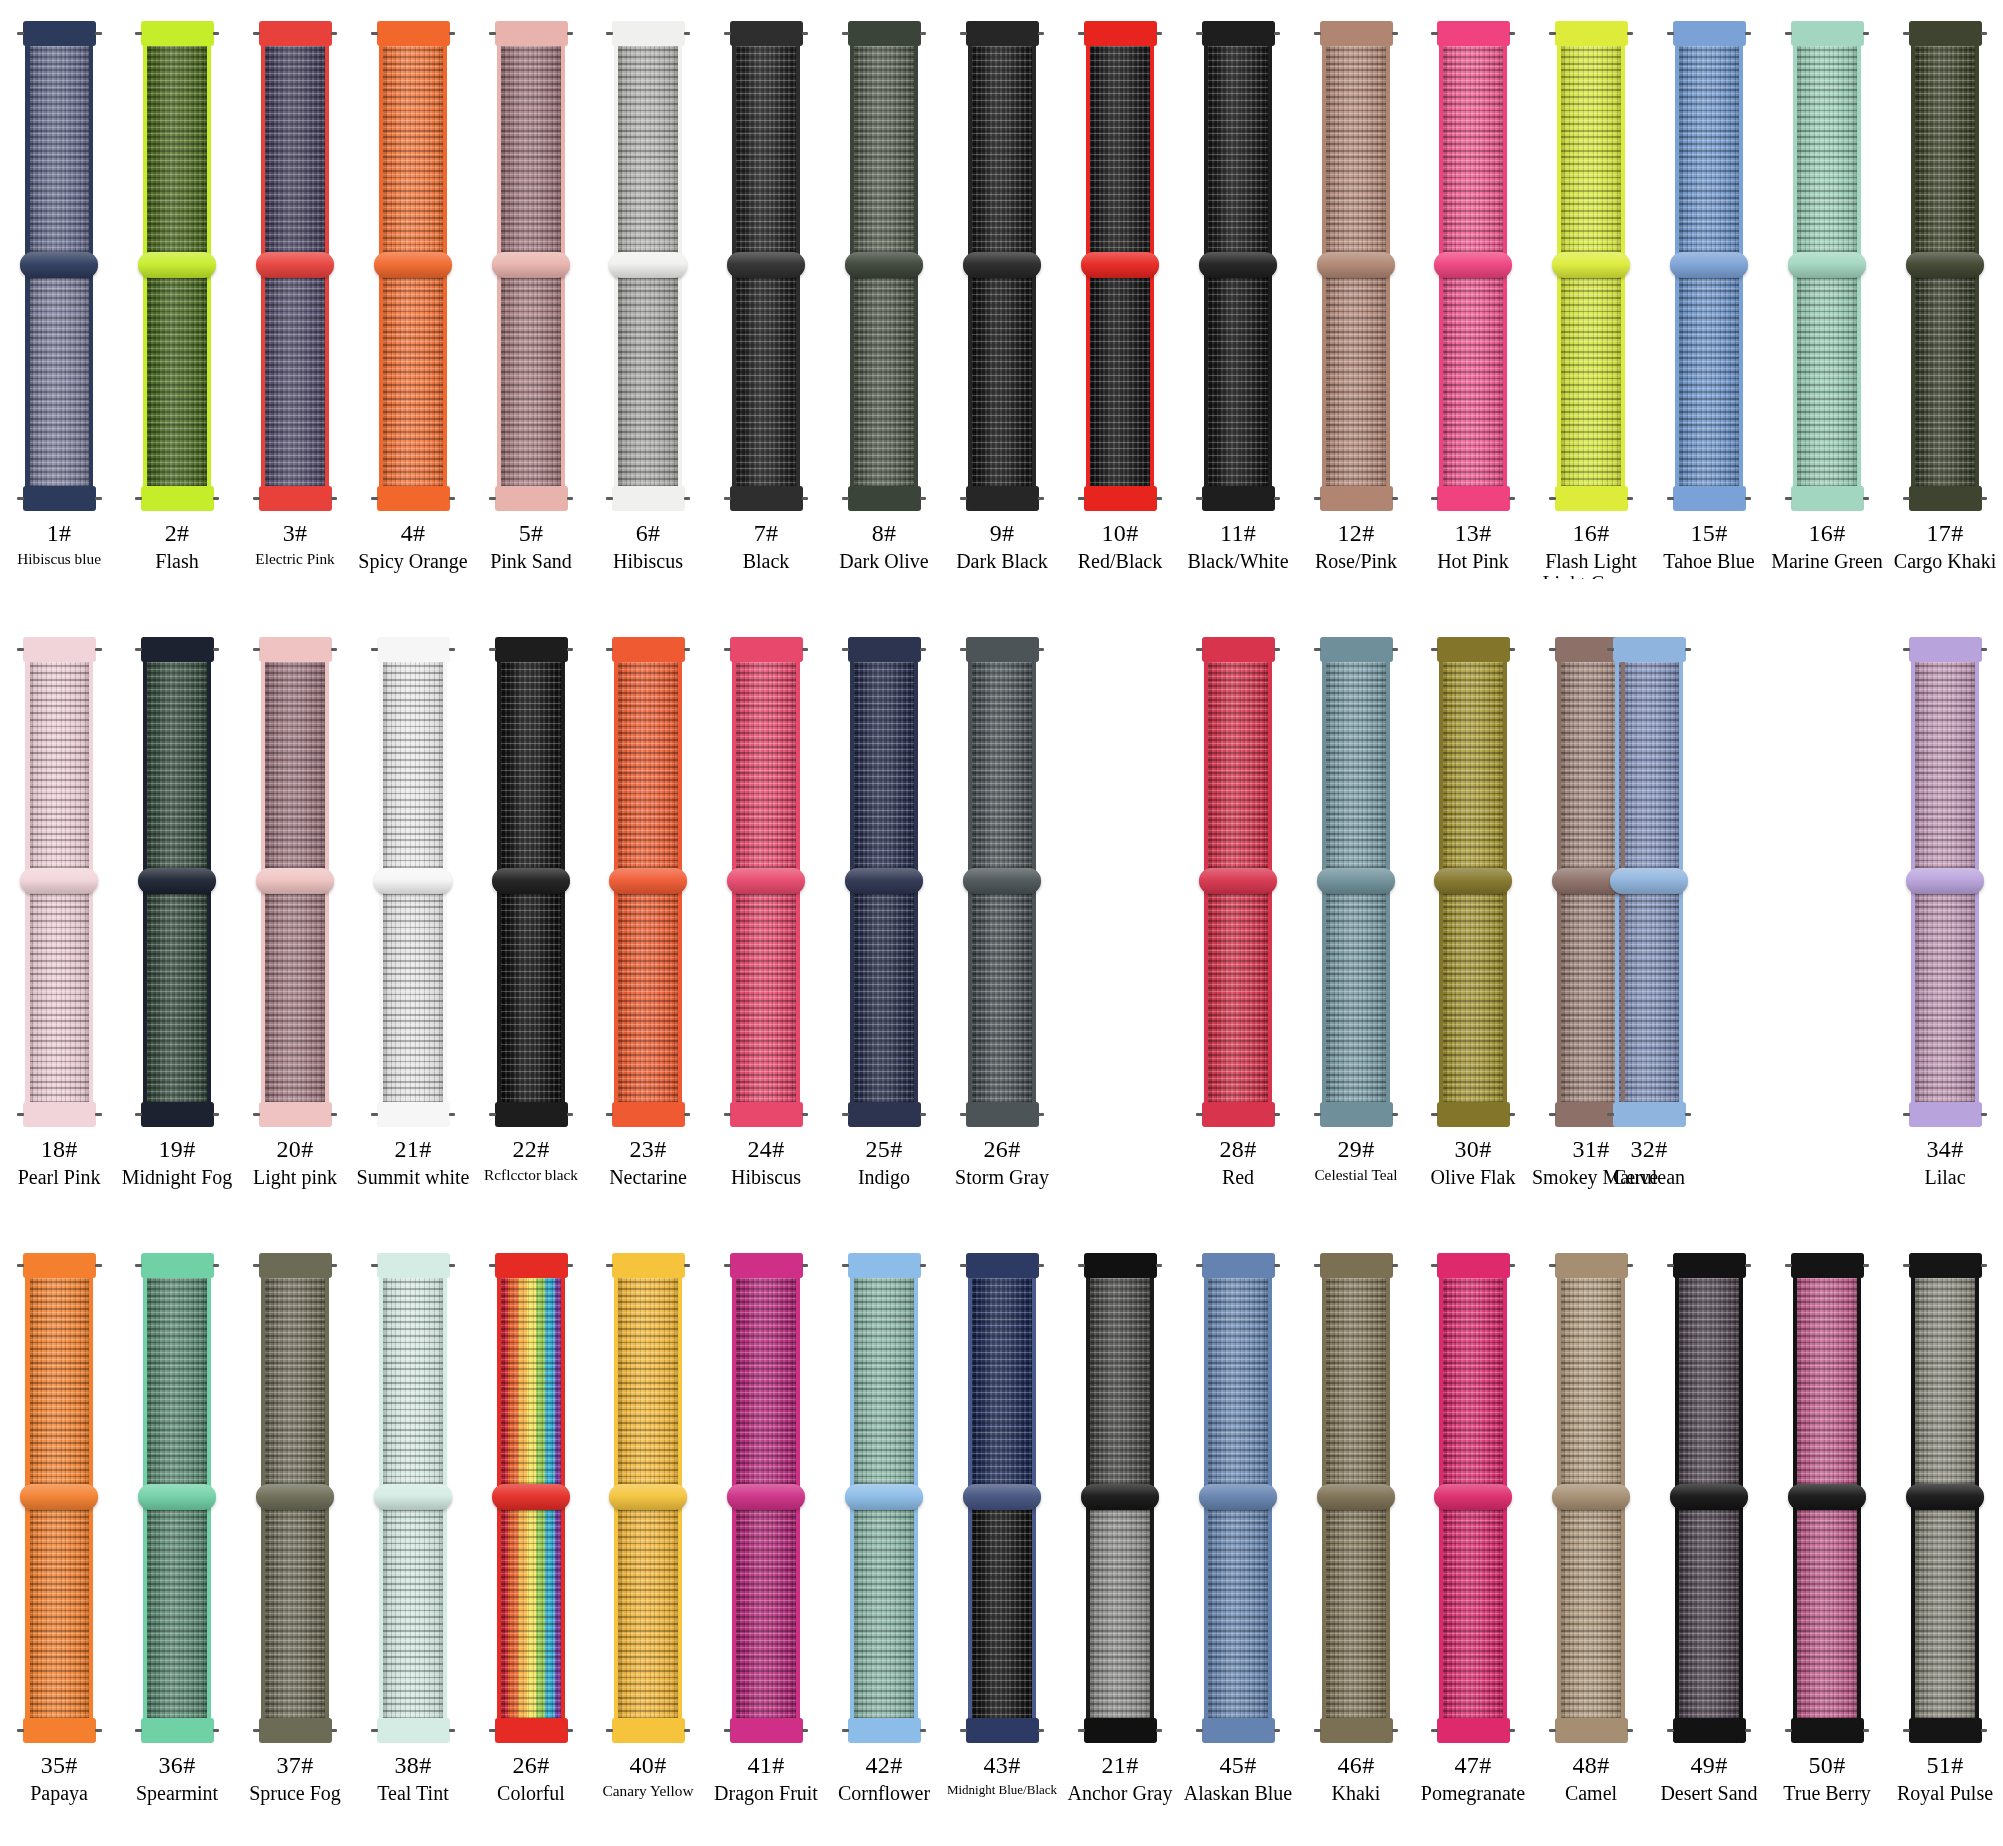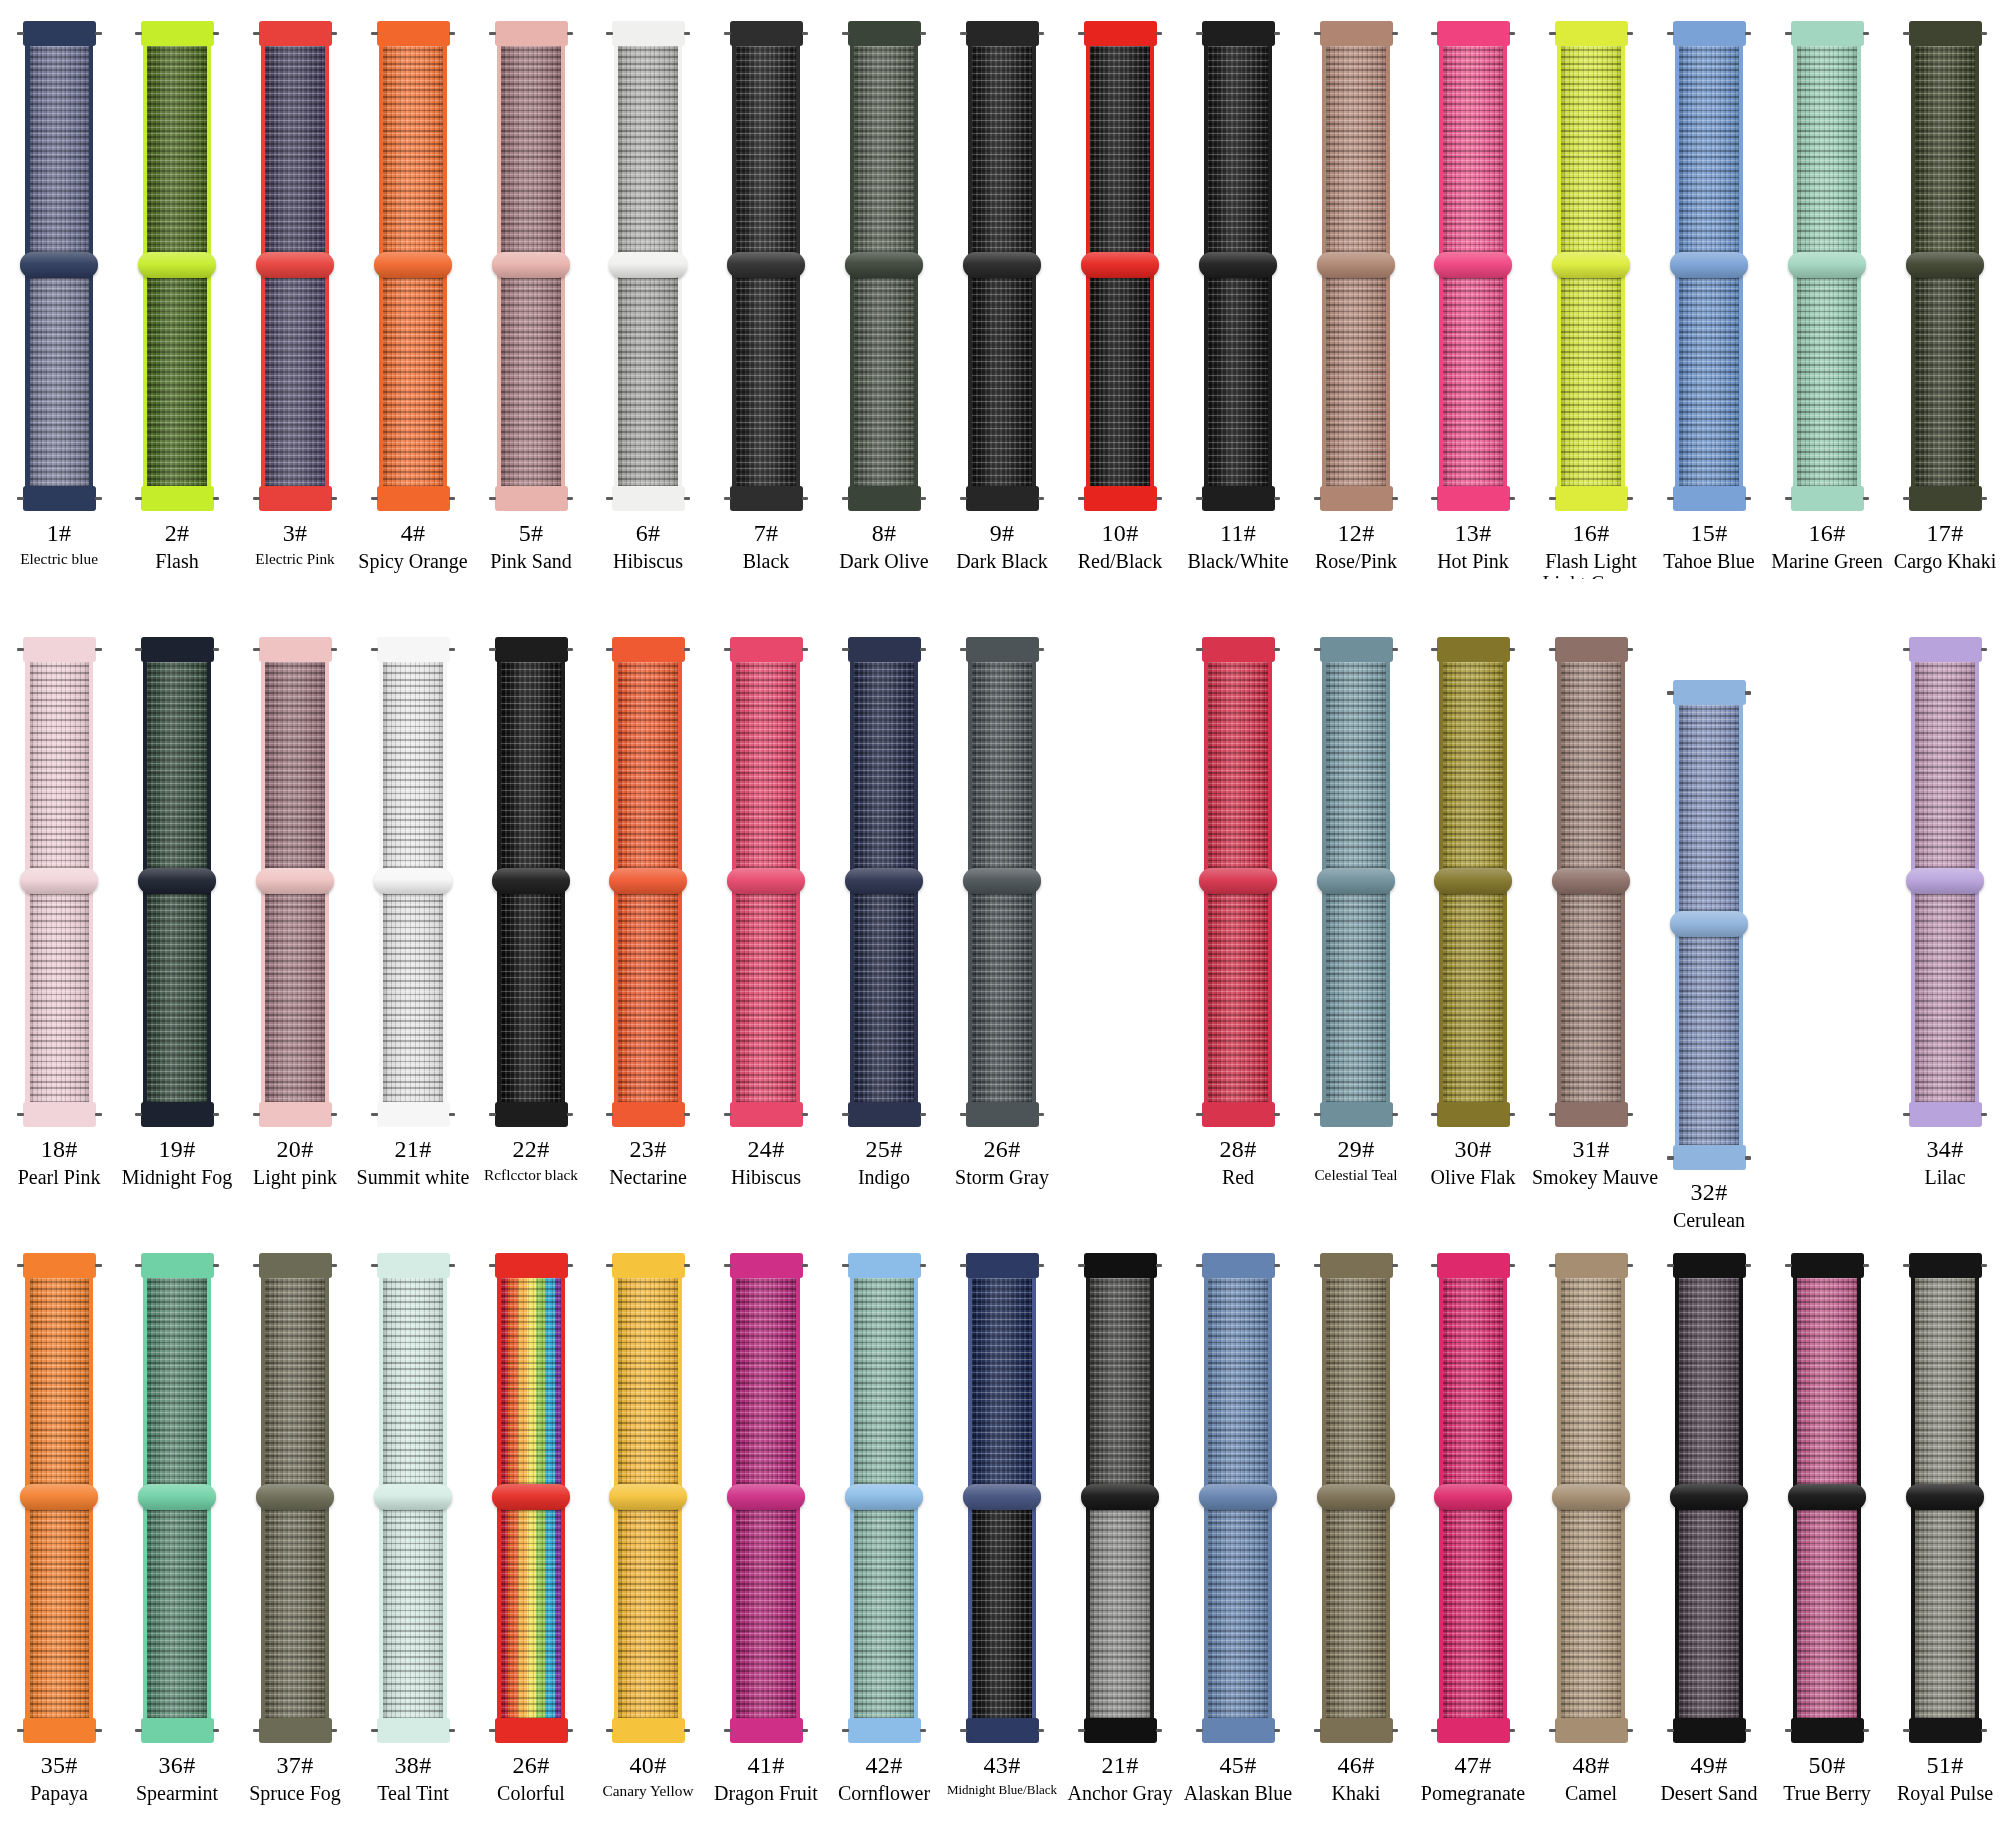--- a/index.html
+++ b/index.html
@@ -197,21 +197,21 @@
             <div class="shade"></div>
           </div>
           <div class="edge l" style="background: rgb(44, 58, 92);"></div>
           <div class="edge r" style="background: rgb(44, 58, 92);"></div>
           <div class="tab top" style="background: rgb(44, 58, 92);"></div>
           <div class="tab bot" style="background: rgb(44, 58, 92);"></div>
           <div class="loop" style="background: rgb(44, 58, 92);"></div>
         </div>
         <div class="caption">
           <div class="code">1#</div>
-          <div class="name sm">Electric blue</div>
+          <div class="name sm">Hibiscus blue</div>
         </div>
       </div>
       <div class="swatch" style="left: 118px;">
         <div class="band">
           <div class="body">
             <div class="half upper" style="background: rgb(78, 107, 34);"></div>
             <div class="half lower" style="background: rgb(74, 106, 34);"></div>
             <div class="weave"></div>
             <div class="shade"></div>
           </div>
@@ -753,21 +753,21 @@
           <div class="edge r" style="background: rgb(141, 112, 104);"></div>
           <div class="tab top" style="background: rgb(141, 112, 104);"></div>
           <div class="tab bot" style="background: rgb(141, 112, 104);"></div>
           <div class="loop" style="background: rgb(141, 112, 104);"></div>
         </div>
         <div class="caption">
           <div class="code">31#</div>
           <div class="name">Smokey Mauve</div>
         </div>
       </div>
-      <div class="swatch" style="left: 1650px; justify-content: flex-end;">
+      <div class="swatch" style="left: 1590px;">
         <div class="band">
           <div class="body">
             <div class="half upper" style="background: rgb(132, 147, 189);"></div>
             <div class="half lower" style="background: rgb(129, 145, 186);"></div>
             <div class="weave"></div>
             <div class="shade"></div>
           </div>
           <div class="edge l" style="background: rgb(143, 180, 221);"></div>
           <div class="edge r" style="background: rgb(143, 180, 221);"></div>
           <div class="tab top" style="background: rgb(143, 180, 221);"></div>

